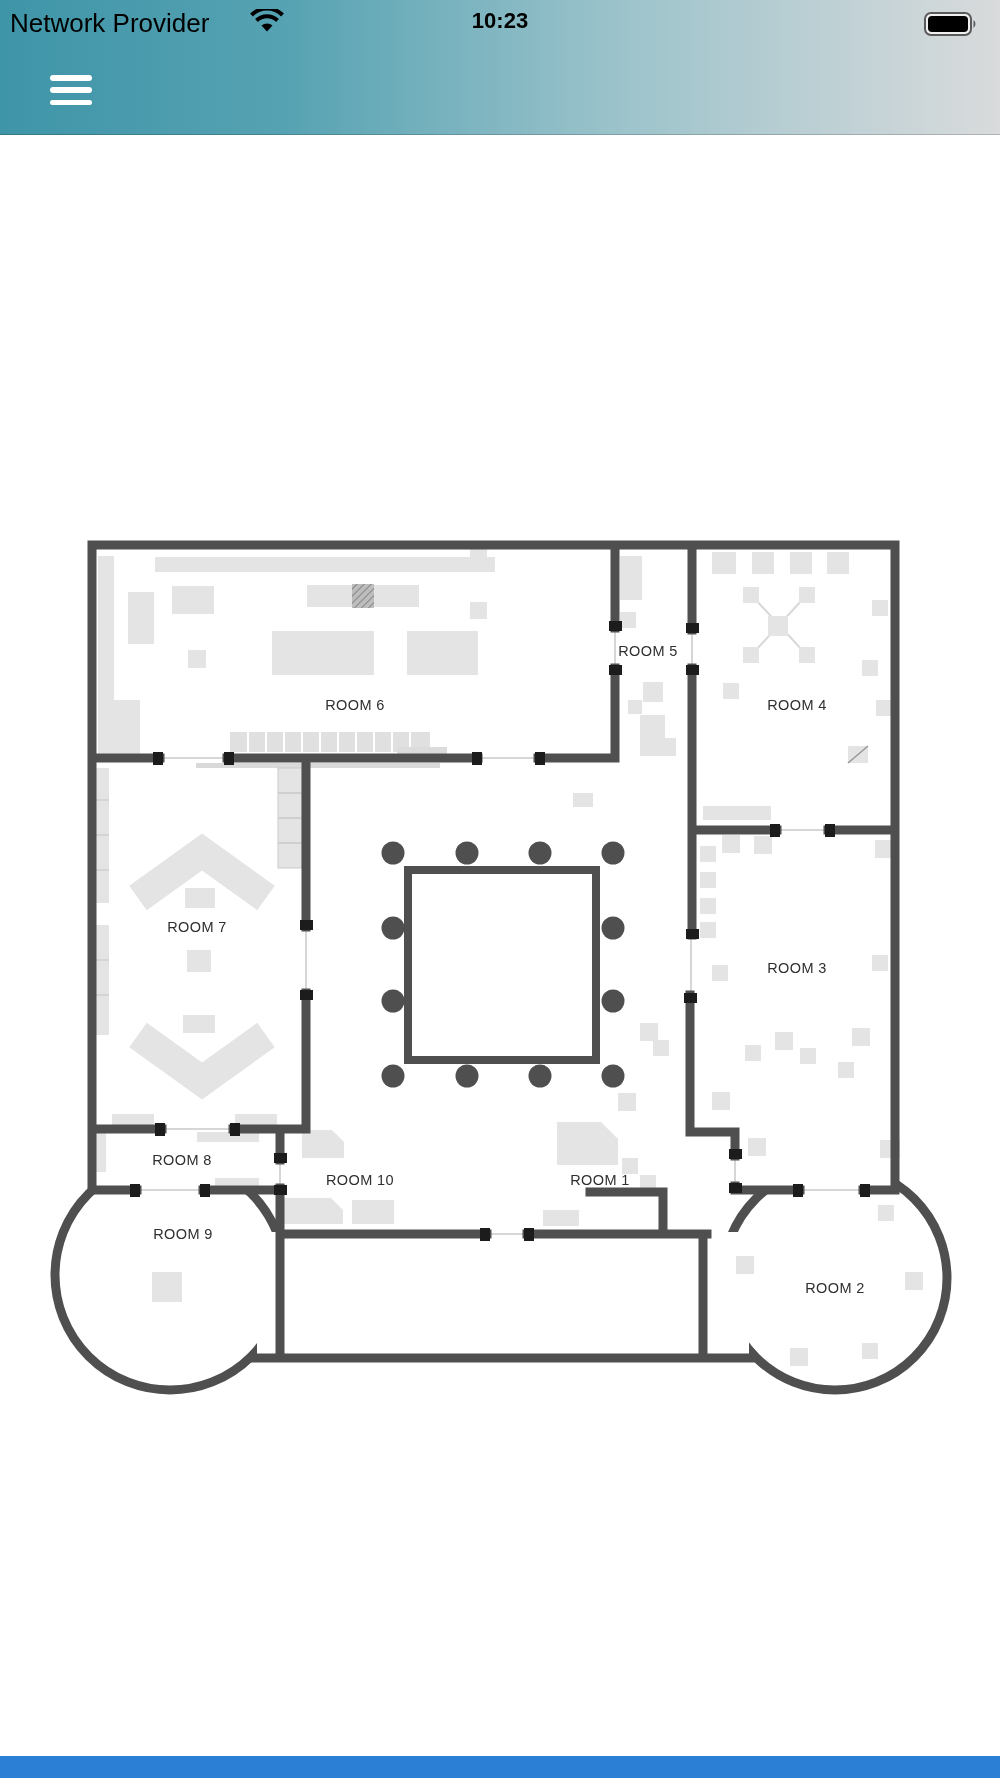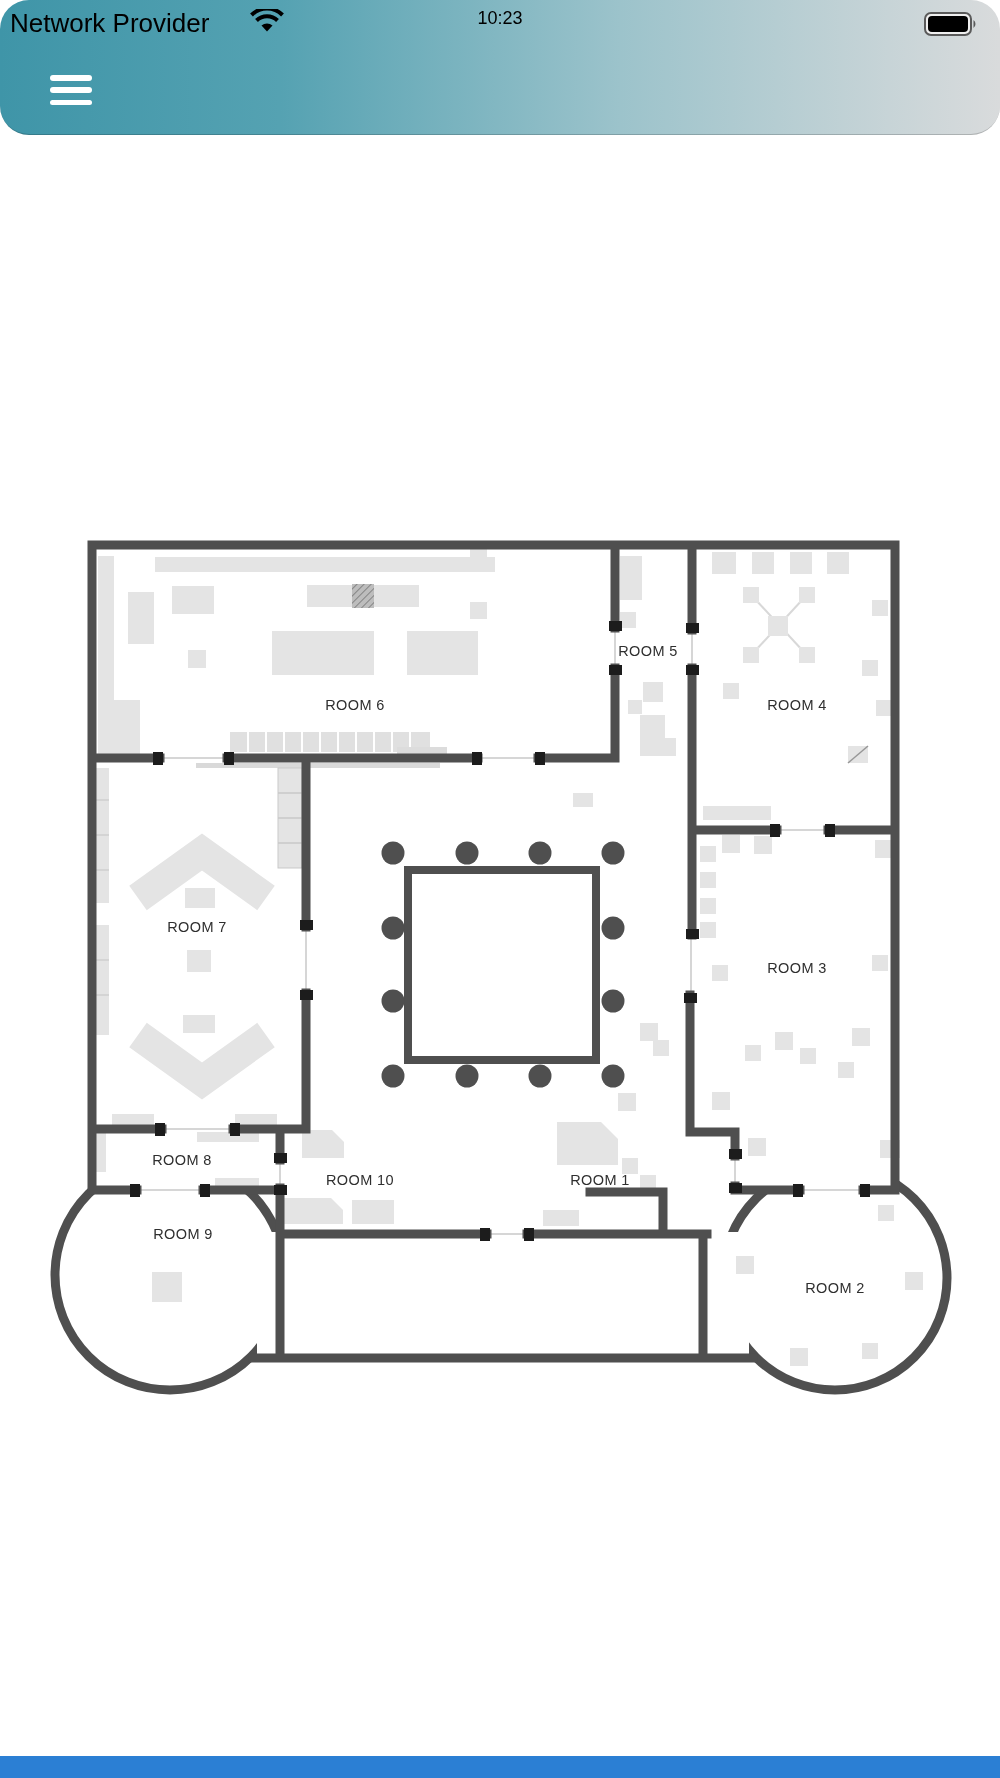--- a/index.html
+++ b/index.html
@@ -5,29 +5,28 @@
   html,body{margin:0;padding:0;}
   body{
     width:1000px;height:1778px;position:relative;background:#ffffff;
     font-family:"Liberation Sans", sans-serif;overflow:hidden;
   }
   
   .topbar{
     position:absolute;left:0;top:0;width:1000px;height:134px;
     background:linear-gradient(90deg,#3f95a8 0%,#55a2b2 28%,#9cc3cb 62%,#d9dbdc 100%);
     border-bottom:1px solid rgba(0,0,0,.18);
-    border-radius:29px;
   }
   .statusbar{
     position:absolute;left:0;top:0;width:100%;height:47px;
     display:flex;align-items:center;color:#000;
   }
   .carrier{position:absolute;left:10px;top:8px;font-size:26px;color:#000;}
   .wifi{position:absolute;left:250px;top:9px;}
-  .clock{position:absolute;left:0;right:0;top:8px;text-align:center;font-size:18px;font-weight:normal;}
+  .clock{position:absolute;left:0;right:0;top:8px;text-align:center;font-size:22px;font-weight:bold;}
   .battery{position:absolute;right:22px;top:12px;}
   .header{
     position:absolute;left:0;top:47px;width:100%;height:87px;
   }
   .hamburger{
     position:absolute;left:50px;top:28px;width:42px;height:30px;cursor:pointer;
     display:flex;flex-direction:column;justify-content:space-between;
   }
   .hamburger span{display:block;height:5.5px;background:#fff;border-radius:3px;}
   .headertitle{

